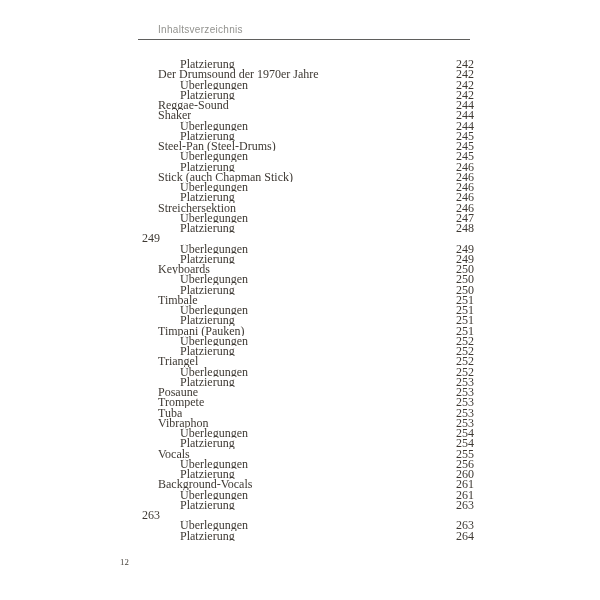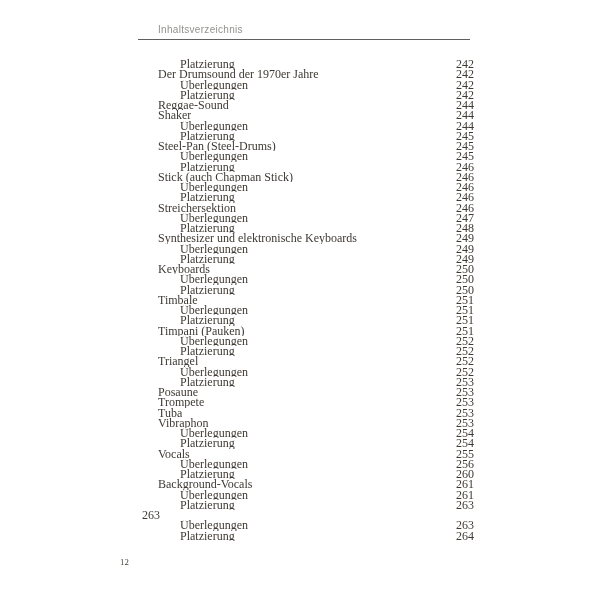--- a/index.html
+++ b/index.html
@@ -135,21 +135,20 @@
       </div>
       <div class="toc-row level-2">
         <span class="toc-label">Überlegungen</span>
         <span class="toc-page">247</span>
       </div>
       <div class="toc-row level-2">
         <span class="toc-label">Platzierung</span>
         <span class="toc-page">248</span>
       </div>
       <div class="toc-row level-1">
-        <span class="toc-label">Synthesizer und elektronische Keyboards</span>
         <span class="toc-page">249</span>
       </div>
       <div class="toc-row level-2">
         <span class="toc-label">Überlegungen</span>
         <span class="toc-page">249</span>
       </div>
       <div class="toc-row level-2">
         <span class="toc-label">Platzierung</span>
         <span class="toc-page">249</span>
       </div>

